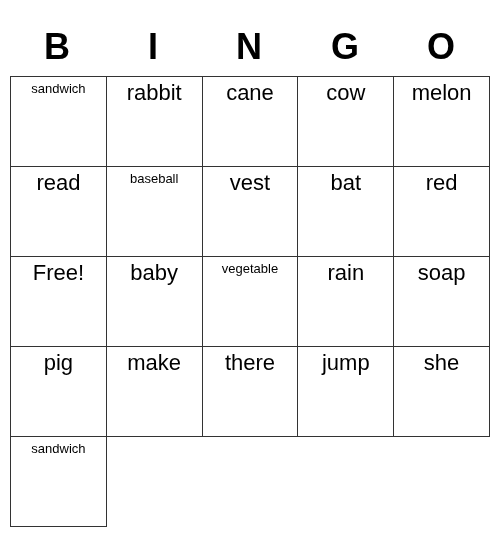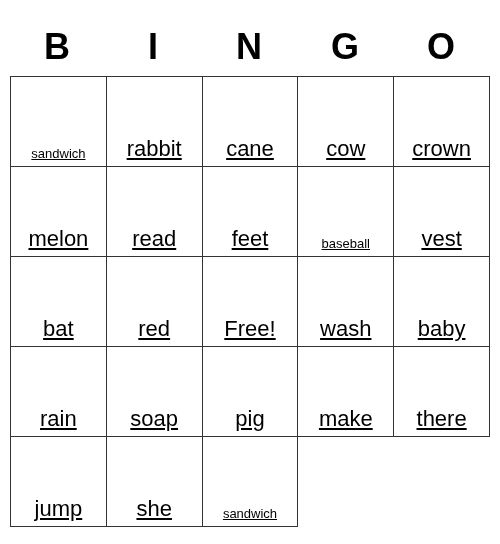--- a/index.html
+++ b/index.html
@@ -41,25 +41,24 @@
       grid-template-columns: repeat(5, 1fr);
       border-left: 1.5px solid #333;
       border-top: 1.5px solid #333;
     }
 
     .bingo-cell {
       border-right: 1.5px solid #333;
       border-bottom: 1.5px solid #333;
       display: flex;
       justify-content: center;
-      align-items: flex-end;
+      align-items: flex-start;
       text-align: center;
       height: 90px;
       padding: 4px;
-      text-decoration: underline;
     }
 
     .cell-text-large {
       font-size: 22px;
       line-height: 1.1;
     }
 
     .cell-text-medium {
       font-size: 22px;
       line-height: 1.1;
@@ -88,51 +87,45 @@
       <div class="bingo-cell">
         <span class="cell-text-large">rabbit</span>
       </div>
       <div class="bingo-cell">
         <span class="cell-text-large">cane</span>
       </div>
       <div class="bingo-cell">
         <span class="cell-text-large">cow</span>
       </div>
       <div class="bingo-cell">
-        <span class="cell-text-medium">crown</span>
-      </div>
-      <div class="bingo-cell">
         <span class="cell-text-medium">melon</span>
       </div>
       <div class="bingo-cell">
         <span class="cell-text-large">read</span>
-      </div>
-      <div class="bingo-cell">
-        <span class="cell-text-large">feet</span>
       </div>
       <div class="bingo-cell">
         <span class="cell-text-small">baseball</span>
       </div>
       <div class="bingo-cell">
         <span class="cell-text-large">vest</span>
       </div>
       <div class="bingo-cell">
         <span class="cell-text-large">bat</span>
       </div>
       <div class="bingo-cell">
         <span class="cell-text-large">red</span>
       </div>
       <div class="bingo-cell">
         <span class="cell-text-large">Free!</span>
       </div>
       <div class="bingo-cell">
-        <span class="cell-text-medium">wash</span>
+        <span class="cell-text-large">baby</span>
       </div>
       <div class="bingo-cell">
-        <span class="cell-text-large">baby</span>
+        <span class="cell-text-small">vegetable</span>
       </div>
       <div class="bingo-cell">
         <span class="cell-text-large">rain</span>
       </div>
       <div class="bingo-cell">
         <span class="cell-text-large">soap</span>
       </div>
       <div class="bingo-cell">
         <span class="cell-text-large">pig</span>
       </div>

